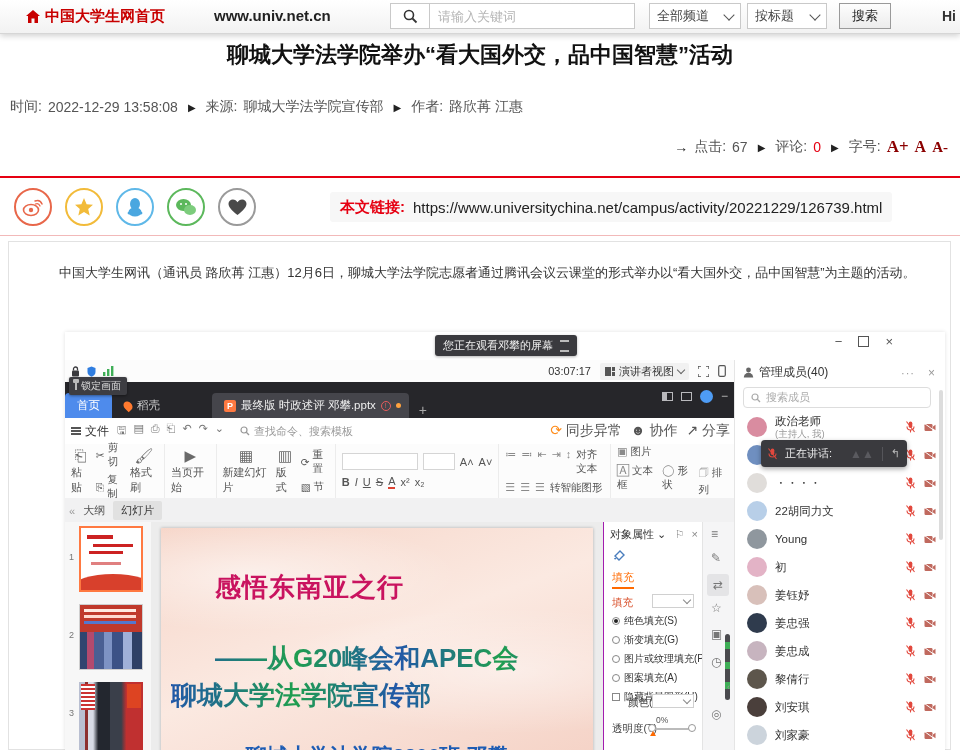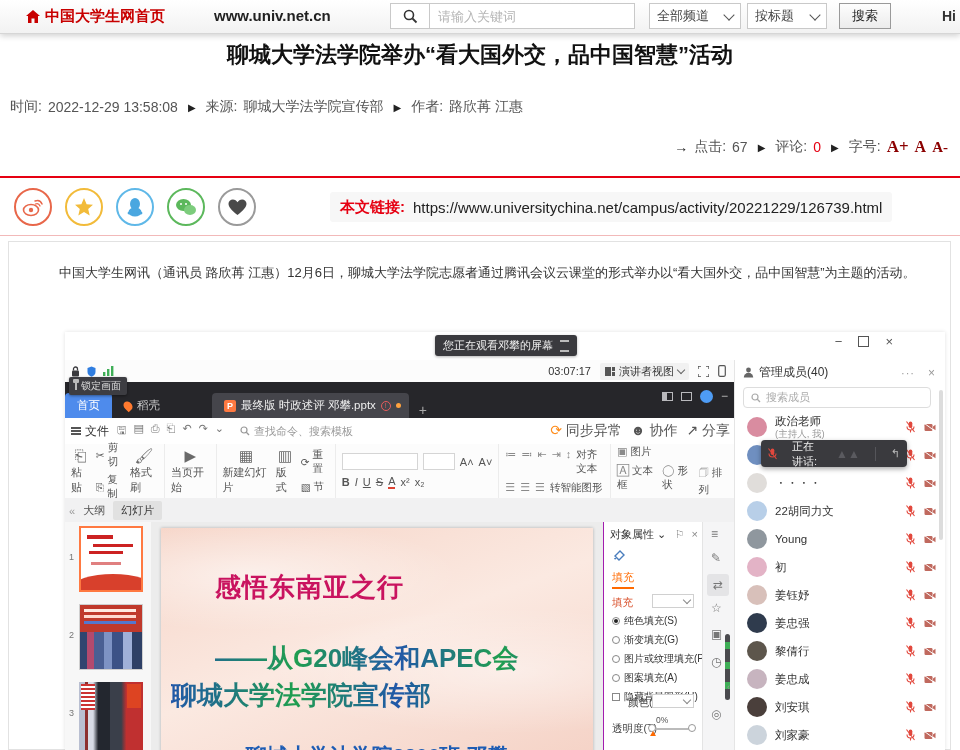--- a/index.html
+++ b/index.html
@@ -178,21 +178,21 @@
   .mb-search{position:absolute;left:8px;top:27px;width:188px;height:21px;border:1px solid #ddd;border-radius:4px;display:flex;align-items:center;gap:5px;padding-left:7px;box-sizing:border-box;color:#aaa;font-size:11px;background:#fff;}
   .mb-list{position:absolute;left:0;top:53px;width:211px;}
   .mrow{display:flex;align-items:center;height:28px;padding:0 10px 0 12px;gap:8px;}
   .avatar{width:20px;height:20px;border-radius:50%;flex:0 0 auto;background:#ccc;}
   .mname{font-size:11.5px;color:#333;white-space:nowrap;overflow:hidden;flex:1;}
   .msub{font-size:9.5px;color:#999;display:block;margin-top:-1px;}
   .msub:empty{display:none;}
   .mics{display:flex;gap:9px;align-items:center;flex:0 0 auto;}
   .mb-scroll{position:absolute;right:2px;top:30px;width:4px;height:150px;background:#dcdcdc;border-radius:2px;}
   .speak-tip{position:absolute;left:26px;top:80px;width:132px;height:27px;background:#3a3a3e;border-radius:4px;
-    display:flex;align-items:center;gap:15px;padding:0 7px;box-shadow:0 2px 5px rgba(0,0,0,.35);z-index:4;}
+    display:flex;align-items:center;gap:8px;padding:0 7px;box-shadow:0 2px 5px rgba(0,0,0,.35);z-index:4;}
   .speak-tip .txt{color:#eee;font-size:11px;flex:1;}
   .speak-tip .logo{color:#5a5a5f;font-size:12px;}
   .speak-tip .div{width:1px;height:14px;background:#55555a;}
   .speak-tip .hand{color:#bbb;font-size:11px;}
 </style>
 </head>
 <body>
 
 <div id="stage">
 
@@ -763,39 +763,39 @@
                   <line x1="0.5" y1="0.5" x2="8.5" y2="11" stroke="#e2483d" stroke-width="1.1"></line>
                 </svg>
                 <svg width="12" height="9" viewBox="0 0 12 9">
                   <rect x="0.5" y="1" width="8" height="7" rx="1.2" fill="#c0695e"></rect>
                   <path d="M9 3.5 L11.5 1.8 V7.2 L9 5.5 Z" fill="#c0695e"></path>
                   <line x1="0.5" y1="0.5" x2="11.5" y2="8.5" stroke="#fff" stroke-width="1"></line>
                 </svg>
               </span>
             </div>
             <div class="mrow">
+              <span class="avatar" style="background: rgb(199, 180, 191);"></span>
+              <span class="mname"><i style="font-style:normal;">姜忠成</i></span>
+              <span class="mics">
+                <svg width="9" height="12" viewBox="0 0 9 12">
+                  <rect x="2.7" y="0.5" width="3.6" height="6.5" rx="1.8" fill="#e2483d"></rect>
+                  <path d="M1 5.5 a3.5 3.5 0 0 0 7 0" fill="none" stroke="#e2483d" stroke-width="1.1"></path>
+                  <line x1="4.5" y1="9" x2="4.5" y2="11.5" stroke="#e2483d" stroke-width="1.1"></line>
+                  <line x1="0.5" y1="0.5" x2="8.5" y2="11" stroke="#e2483d" stroke-width="1.1"></line>
+                </svg>
+                <svg width="12" height="9" viewBox="0 0 12 9">
+                  <rect x="0.5" y="1" width="8" height="7" rx="1.2" fill="#c0695e"></rect>
+                  <path d="M9 3.5 L11.5 1.8 V7.2 L9 5.5 Z" fill="#c0695e"></path>
+                  <line x1="0.5" y1="0.5" x2="11.5" y2="8.5" stroke="#fff" stroke-width="1"></line>
+                </svg>
+              </span>
+            </div>
+            <div class="mrow">
               <span class="avatar" style="background: rgb(93, 86, 76);"></span>
               <span class="mname"><i style="font-style:normal;">黎倩行</i></span>
-              <span class="mics">
-                <svg width="9" height="12" viewBox="0 0 9 12">
-                  <rect x="2.7" y="0.5" width="3.6" height="6.5" rx="1.8" fill="#e2483d"></rect>
-                  <path d="M1 5.5 a3.5 3.5 0 0 0 7 0" fill="none" stroke="#e2483d" stroke-width="1.1"></path>
-                  <line x1="4.5" y1="9" x2="4.5" y2="11.5" stroke="#e2483d" stroke-width="1.1"></line>
-                  <line x1="0.5" y1="0.5" x2="8.5" y2="11" stroke="#e2483d" stroke-width="1.1"></line>
-                </svg>
-                <svg width="12" height="9" viewBox="0 0 12 9">
-                  <rect x="0.5" y="1" width="8" height="7" rx="1.2" fill="#c0695e"></rect>
-                  <path d="M9 3.5 L11.5 1.8 V7.2 L9 5.5 Z" fill="#c0695e"></path>
-                  <line x1="0.5" y1="0.5" x2="11.5" y2="8.5" stroke="#fff" stroke-width="1"></line>
-                </svg>
-              </span>
-            </div>
-            <div class="mrow">
-              <span class="avatar" style="background: rgb(199, 180, 191);"></span>
-              <span class="mname"><i style="font-style:normal;">姜忠成</i></span>
               <span class="mics">
                 <svg width="9" height="12" viewBox="0 0 9 12">
                   <rect x="2.7" y="0.5" width="3.6" height="6.5" rx="1.8" fill="#e2483d"></rect>
                   <path d="M1 5.5 a3.5 3.5 0 0 0 7 0" fill="none" stroke="#e2483d" stroke-width="1.1"></path>
                   <line x1="4.5" y1="9" x2="4.5" y2="11.5" stroke="#e2483d" stroke-width="1.1"></line>
                   <line x1="0.5" y1="0.5" x2="8.5" y2="11" stroke="#e2483d" stroke-width="1.1"></line>
                 </svg>
                 <svg width="12" height="9" viewBox="0 0 12 9">
                   <rect x="0.5" y="1" width="8" height="7" rx="1.2" fill="#c0695e"></rect>
                   <path d="M9 3.5 L11.5 1.8 V7.2 L9 5.5 Z" fill="#c0695e"></path>

